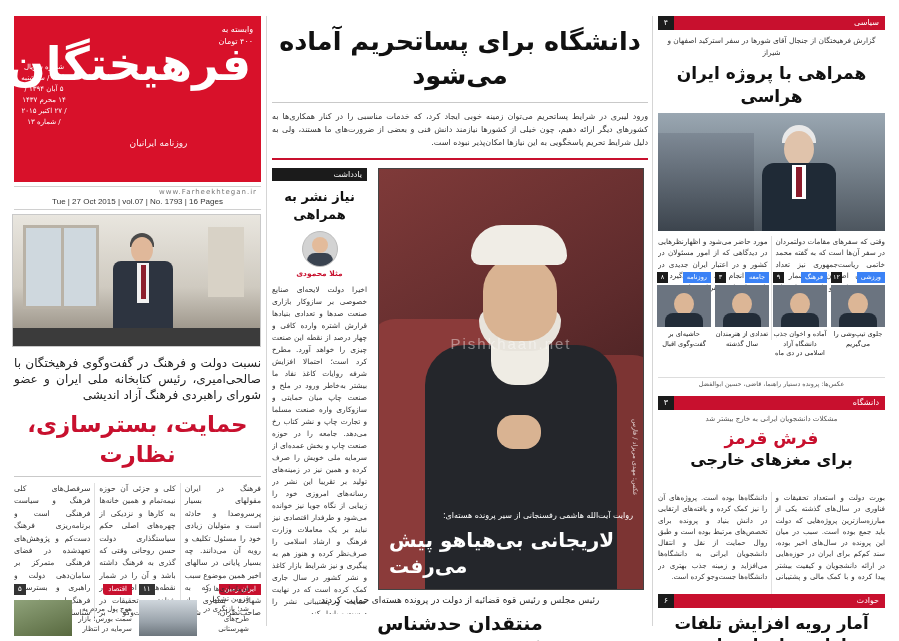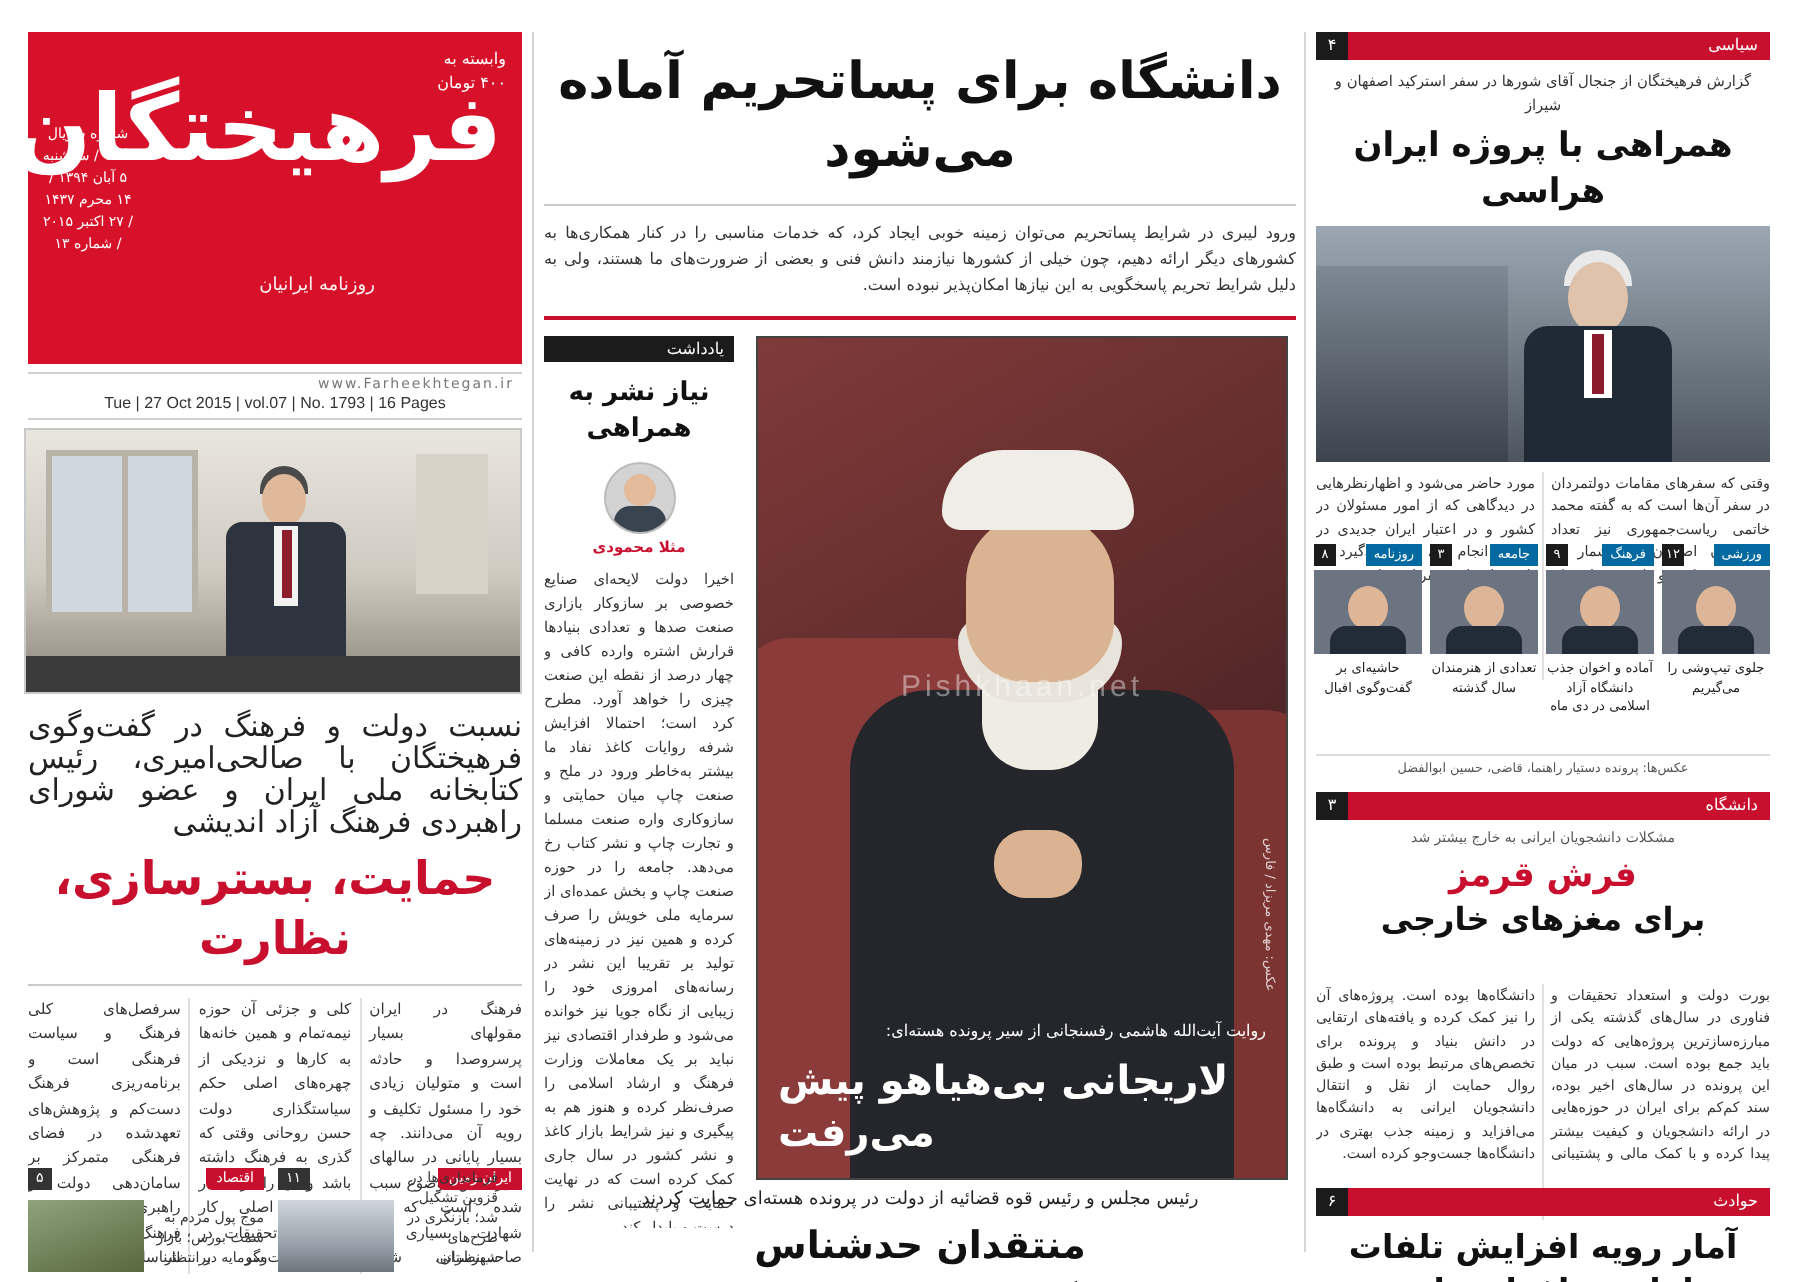--- a/index.html
+++ b/index.html
@@ -55,21 +55,21 @@
   .photo1 .win:after{content:"";position:absolute;left:50%;top:0;bottom:0;width:3px;background:#b9b2a6;}
   .photo1 .man-head{position:absolute;left:118px;top:22px;width:22px;height:26px;border-radius:50%;background:#e0b89a;}
   .photo1 .man-hair{position:absolute;left:117px;top:18px;width:24px;height:14px;border-radius:12px 12px 0 0;background:#4a4a4a;}
   .photo1 .man-body{position:absolute;left:100px;top:46px;width:60px;height:85px;background:#2d3440;border-radius:8px 8px 0 0;}
   .photo1 .man-shirt{position:absolute;left:124px;top:48px;width:12px;height:40px;background:#f2f2f2;}
   .photo1 .man-tie{position:absolute;left:128px;top:50px;width:5px;height:34px;background:#8d1f2d;}
   .photo1 .desk{position:absolute;left:0;right:0;bottom:0;height:18px;background:#3b3b3b;}
   .photo1 .lamp{position:absolute;right:16px;top:12px;width:36px;height:70px;background:#d8d2c6;}
 
   .kicker{
-    margin-top:8px;font-size:15px;line-height:16px;color:#222;text-align:justify;
+    margin-top:8px;font-size:12px;line-height:16px;color:#222;text-align:justify;
     direction:rtl;
   }
   .headline-l{
     margin-top:6px;font-size:23px;line-height:30px;font-weight:bold;color:#c8102e;
     text-align:center;direction:rtl;
   }
   .hl-rule{margin:7px 0 6px;height:1px;background:#c9c9c9;}
   .body-cols{
     column-count:3;column-gap:9px;column-rule:1px solid #e0e0e0;
     font-size:7.6px;line-height:12.4px;text-align:justify;direction:rtl;color:#333;
@@ -179,21 +179,21 @@
   .r-photo .blur{position:absolute;left:0;top:20px;width:96px;height:98px;background:linear-gradient(180deg,#7d8894,#3b434c);filter:blur(0px);opacity:.9;}
   .r-body{
     margin-top:5px;font-size:7.2px;line-height:11.4px;direction:rtl;text-align:justify;color:#333;
     column-count:2;column-gap:8px;column-rule:1px solid #e0e0e0;height:104px;overflow:hidden;
   }
 
   
   .quad{position:absolute;left:658px;top:272px;width:227px;height:116px;}
   .qcell{position:absolute;top:0;width:54px;height:116px;}
   .qcell .cap{
-    position:absolute;right:0;top:0;height:11px;line-height:11px;padding:0 4px;background:#0369a1;
+    position:absolute;right:0;top:0;height:11px;line-height:11px;padding:0 4px;background:#3b82f6;
     color:#fff;font-size:6.5px;direction:rtl;
   }
   .qcell .capn{
     position:absolute;left:0;top:0;height:11px;line-height:11px;width:11px;text-align:center;
     background:#1b1b1b;color:#fff;font-size:6.5px;
   }
   .qcell .ph{position:absolute;left:0;top:13px;width:54px;height:42px;background:#6b7480;overflow:hidden;}
   .qcell .ph .hd{position:absolute;left:17px;top:8px;width:20px;height:22px;border-radius:50%;background:#dcb696;}
   .qcell .ph .bd{position:absolute;left:8px;top:28px;width:38px;height:18px;border-radius:8px 8px 0 0;background:#222c38;}
   .qcell .tx{position:absolute;left:0;right:0;top:58px;font-size:6.6px;line-height:9.6px;direction:rtl;text-align:center;color:#222;}

